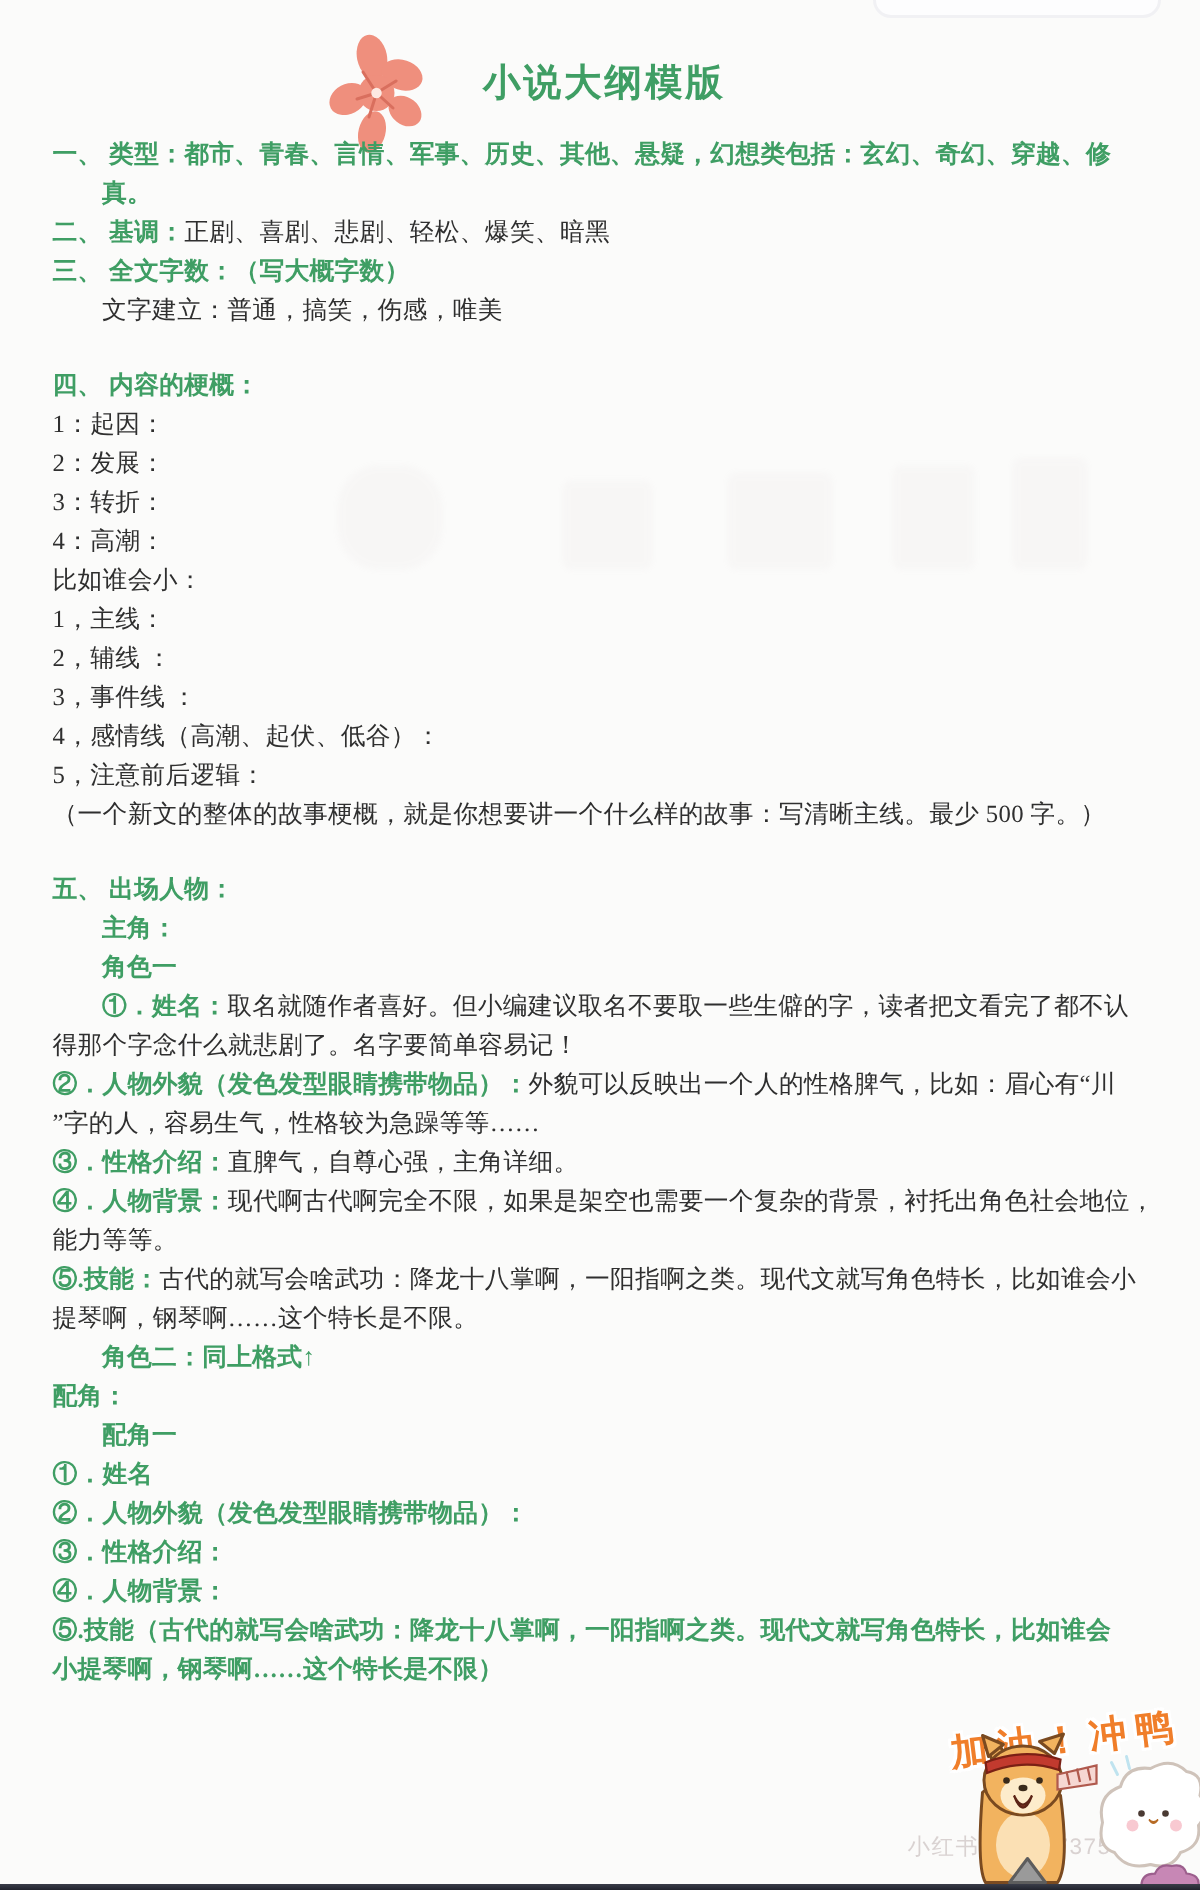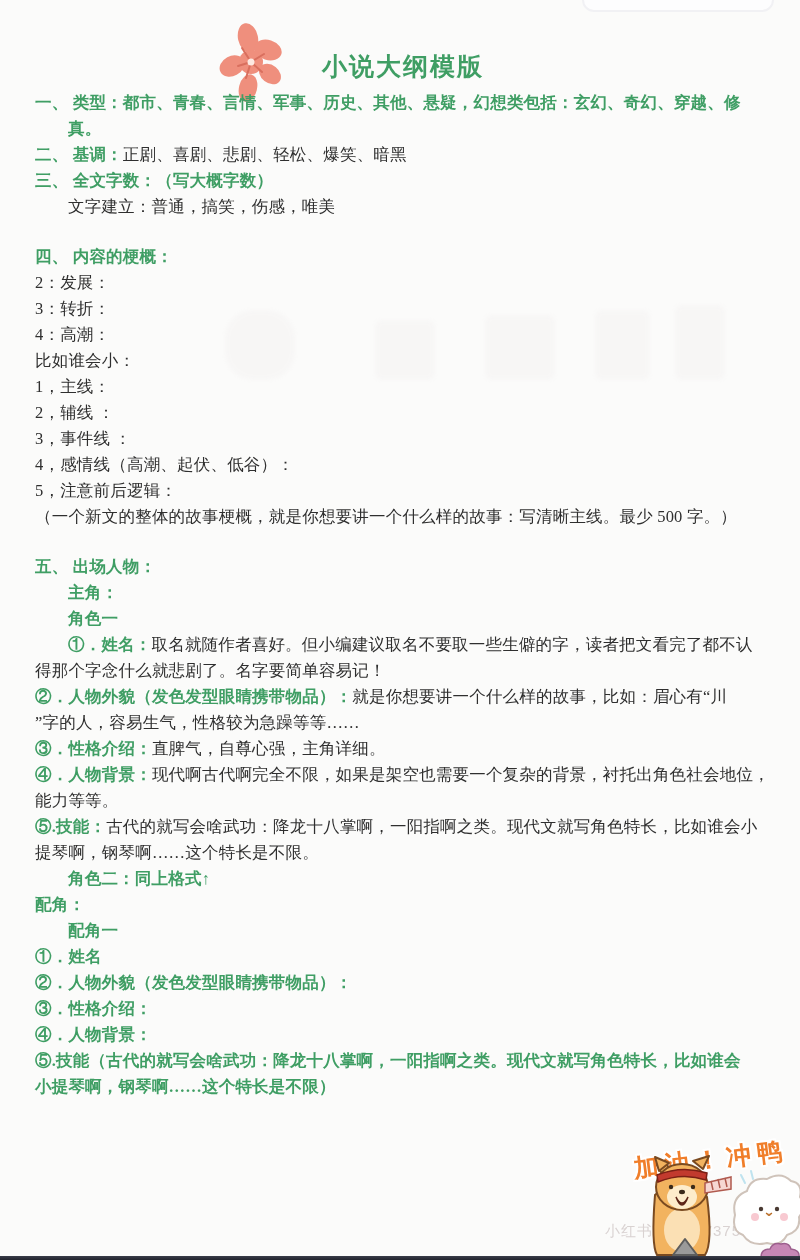--- a/index.html
+++ b/index.html
@@ -26,21 +26,21 @@
   
   .title-row {
     position: absolute;
     left: 0; top: 18px;
     width: 100%;
     height: 80px;
   }
   .flower { position: absolute; left: 218px; top: 4px; width: 72px; height: 84px; }
   .page-title {
     position: absolute;
-    left: 322px; top: 32px;
+    left: 322px; top: 20px;
     font-size: 25px;
     font-weight: bold;
     letter-spacing: 2px;
     color: var(--green, #3f9e64);
   }
 
   
   .center-watermark {
     position: absolute;
     left: 225px; top: 300px;
@@ -143,37 +143,38 @@
 </div>
 
 <div class="doc">
     <div class="line indent-0"><span class="seg-g">一、 类型：都市、青春、言情、军事、历史、其他、悬疑，幻想类包括：玄幻、奇幻、穿越、修</span></div>
     <div class="line indent-1"><span class="seg-g">真。</span></div>
     <div class="line indent-0"><span class="seg-g">二、 基调：</span><span class="seg-k">正剧、喜剧、悲剧、轻松、爆笑、暗黑</span></div>
     <div class="line indent-0"><span class="seg-g">三、 全文字数：（写大概字数）</span></div>
     <div class="line indent-1"><span class="seg-k">文字建立：普通，搞笑，伤感，唯美</span></div>
     <div class="line spacer indent-0"></div>
     <div class="line indent-0"><span class="seg-g">四、 内容的梗概：</span></div>
+    <div class="line indent-0"><span class="seg-k">1：起因：</span></div>
     <div class="line indent-0"><span class="seg-k">2：发展：</span></div>
     <div class="line indent-0"><span class="seg-k">3：转折：</span></div>
     <div class="line indent-0"><span class="seg-k">4：高潮：</span></div>
     <div class="line indent-0"><span class="seg-k">比如谁会小：</span></div>
     <div class="line indent-0"><span class="seg-k">1，主线：</span></div>
     <div class="line indent-0"><span class="seg-k">2，辅线 ：</span></div>
     <div class="line indent-0"><span class="seg-k">3，事件线 ：</span></div>
     <div class="line indent-0"><span class="seg-k">4，感情线（高潮、起伏、低谷）：</span></div>
     <div class="line indent-0"><span class="seg-k">5，注意前后逻辑：</span></div>
     <div class="line indent-0"><span class="seg-k">（一个新文的整体的故事梗概，就是你想要讲一个什么样的故事：写清晰主线。最少 500 字。）</span></div>
     <div class="line spacer indent-0"></div>
     <div class="line indent-0"><span class="seg-g">五、 出场人物：</span></div>
     <div class="line indent-1"><span class="seg-g">主角：</span></div>
     <div class="line indent-1"><span class="seg-g">角色一</span></div>
     <div class="line indent-1"><span class="seg-g">①．姓名：</span><span class="seg-k">取名就随作者喜好。但小编建议取名不要取一些生僻的字，读者把文看完了都不认</span></div>
     <div class="line indent-0"><span class="seg-k">得那个字念什么就悲剧了。名字要简单容易记！</span></div>
-    <div class="line indent-0"><span class="seg-g">②．人物外貌（发色发型眼睛携带物品）：</span><span class="seg-k">就是你想要讲一个什么样的故事，比如：眉心有“川</span></div>
+    <div class="line indent-0"><span class="seg-g">②．人物外貌（发色发型眼睛携带物品）：</span><span class="seg-k">外貌可以反映出一个人的性格脾气，比如：眉心有“川</span></div>
     <div class="line indent-0"><span class="seg-k">”字的人，容易生气，性格较为急躁等等……</span></div>
     <div class="line indent-0"><span class="seg-g">③．性格介绍：</span><span class="seg-k">直脾气，自尊心强，主角详细。</span></div>
     <div class="line indent-0"><span class="seg-g">④．人物背景：</span><span class="seg-k">现代啊古代啊完全不限，如果是架空也需要一个复杂的背景，衬托出角色社会地位，</span></div>
     <div class="line indent-0"><span class="seg-k">能力等等。</span></div>
     <div class="line indent-0"><span class="seg-g">⑤.技能：</span><span class="seg-k">古代的就写会啥武功：降龙十八掌啊，一阳指啊之类。现代文就写角色特长，比如谁会小</span></div>
     <div class="line indent-0"><span class="seg-k">提琴啊，钢琴啊……这个特长是不限。</span></div>
     <div class="line indent-1"><span class="seg-g">角色二：同上格式↑</span></div>
     <div class="line indent-0"><span class="seg-g">配角：</span></div>
     <div class="line indent-1"><span class="seg-g">配角一</span></div>
     <div class="line indent-0"><span class="seg-g">①．姓名</span></div>

